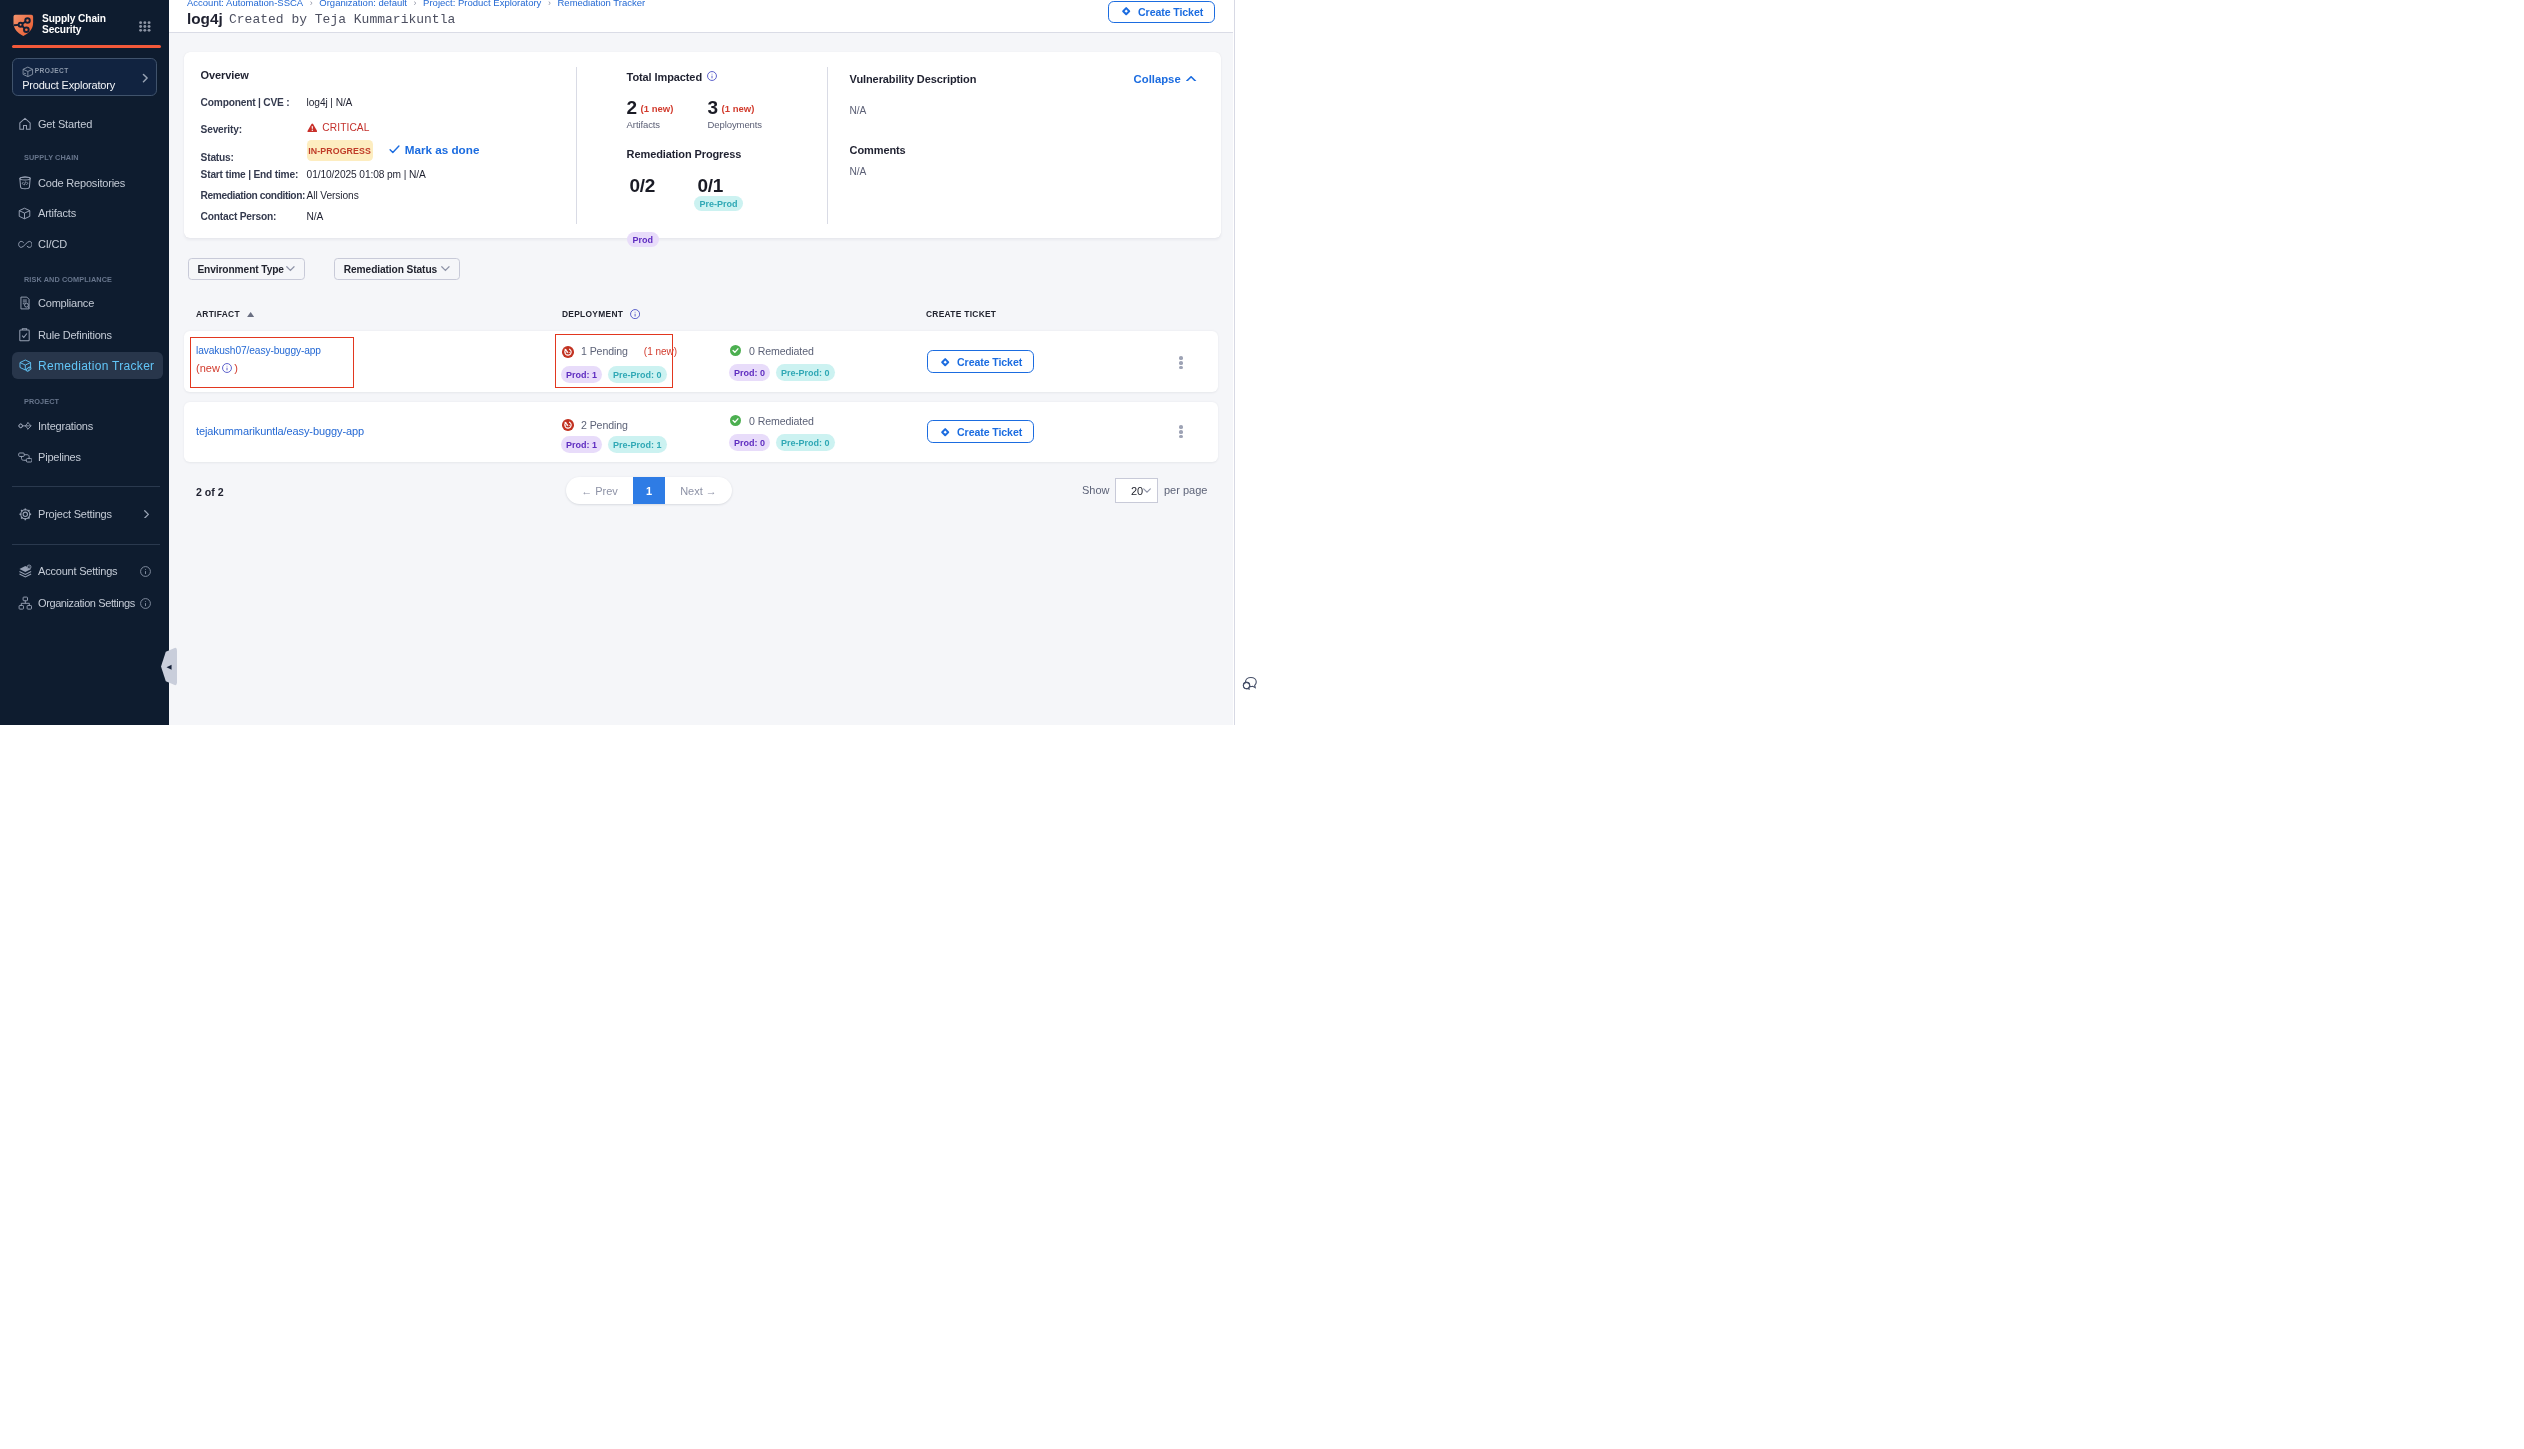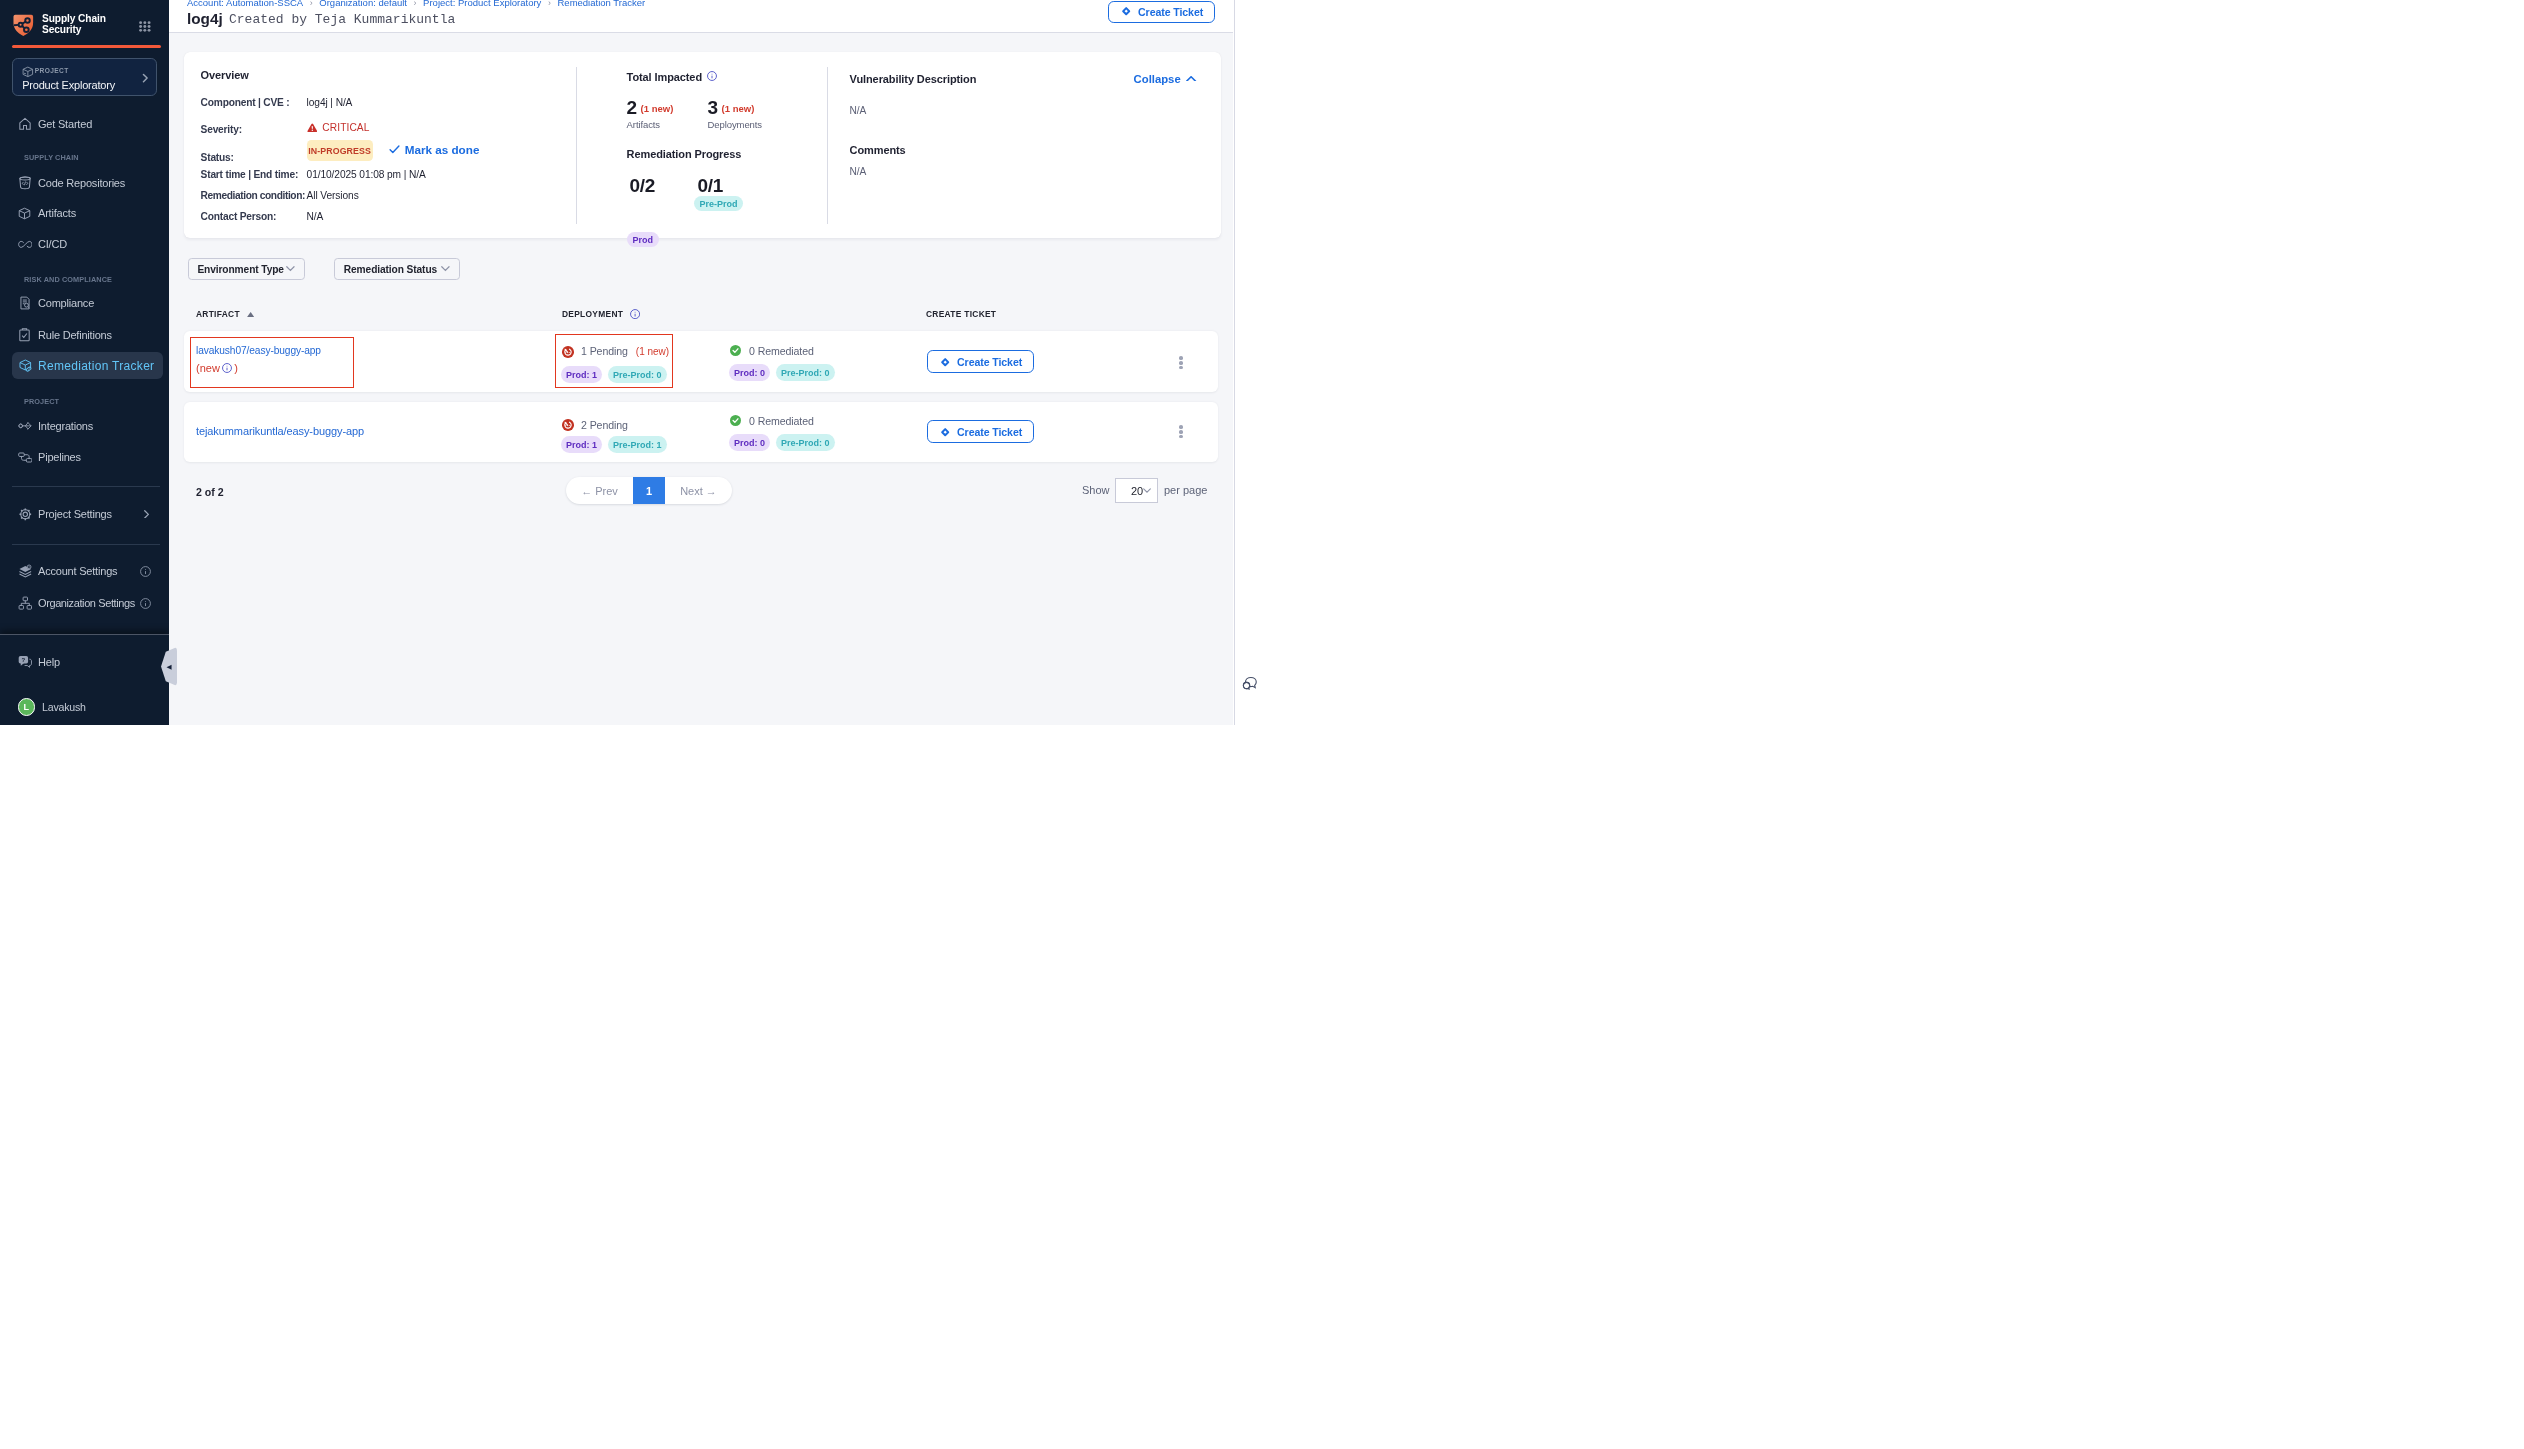--- a/index.html
+++ b/index.html
@@ -262,37 +262,20 @@
           <path d="M10 6.5 V10 M4.5 13 V10 H15.5 V13"></path>
         </svg>
       </span>
     <span class="lb navtxt" style="letter-spacing:-0.4px;">Organization Settings</span>
     <svg style="position:absolute; right:18px;" width="11" height="11" viewBox="0 0 15 15" fill="none" stroke="#8d99ab" stroke-width="1.2">
         <circle cx="7.5" cy="7.5" r="6.7"></circle>
         <path d="M7.5 7 V11 M7.5 4.2 V5.2"></path>
       </svg>
   </div>
 
-  <div id="sidebottom">
-    <div class="navrow" style="top:13px;">
-      <span class="ic">
-          <svg width="15.3" height="14" viewBox="0 0 21 19" fill="none">
-            <rect x="1" y="1" width="13.5" height="10.5" rx="2.5" fill="#97a1b4"></rect>
-            <path d="M4 11 L4 15 L8.7 11Z" fill="#97a1b4"></path>
-            <text x="5" y="9.6" font-size="8.5" fill="#0a1628" font-weight="bold" font-family="Liberation Sans">?</text>
-            <path d="M16.2 5.5 H17 C18.3 5.5 19.4 6.6 19.4 7.9 V12.2 C19.4 13.5 18.3 14.6 17 14.6 H16.6 V17.2 L13.4 14.6 H9.5" stroke="#97a1b4" stroke-width="1.3"></path>
-          </svg>
-        </span>
-      <span class="lb navtxt">Help</span>
-    </div>
-    <div class="navrow" style="top:58px;">
-      <span style="position:absolute; left:17.5px; width:17.5px; height:17.5px; border-radius:50%; background:#5bb75b; border:1.1px solid #fff; color:#fff; font-size:9px; font-weight:bold; display:flex; align-items:center; justify-content:center;">L</span>
-      <span class="lb navtxt" style="left:42px; font-size:10.6px;">Lavakush</span>
-    </div>
-  </div>
 </div>
 <div id="collapse-tab">◀</div>
 
 <div id="rightstrip">
   <svg style="position:absolute; left:7.3px; top:674px;" width="16" height="17.5" viewBox="0 0 23 22" fill="none" stroke="#454f68" stroke-width="1.6">
     <path d="M9 16.5 C5 16.5 2 13.8 2 10 C2 6.2 5.5 3.5 9.8 3.5 C14.1 3.5 17.5 6.2 17.5 10 C17.5 11.9 16.6 13.6 15.2 14.8 L16 18 L12.5 16.1 C11.6 16.4 10.6 16.5 9 16.5 Z" transform="translate(3 0)"></path>
     <circle cx="6.5" cy="15" r="4.5" fill="#fff"></circle>
     <path d="M6.5 19.5 C4 19.5 2 17.5 2 15 C2 12.5 4 10.5 6.5 10.5 C9 10.5 11 12.5 11 15 C11 16.2 10.5 17.3 9.8 18.1 L10.2 20.2 L8 19.2 C7.5 19.4 7 19.5 6.5 19.5 Z"></path>
   </svg>
 </div>
@@ -414,21 +397,21 @@
 
   <div class="redcirc" style="left:393px; top:313px;">
     <svg width="11.7" height="11.7" viewBox="0 0 16 16" fill="none">
           <path d="M5.4 4.8 A4.4 4.4 0 1 0 10.2 4.3" stroke="#fff" stroke-width="1.5" stroke-linecap="round"></path>
           <path d="M7.9 8.7 L4.3 4.5" stroke="#fff" stroke-width="1.6" stroke-linecap="round"></path>
           <circle cx="5.3" cy="9" r="0.75" fill="#fff"></circle>
           <circle cx="10.7" cy="9" r="0.75" fill="#fff"></circle>
           <circle cx="8.1" cy="11.3" r="0.75" fill="#fff"></circle>
         </svg>
   </div>
-  <div style="position:absolute; left:412px; top:312px; display:flex; gap:8px; align-items:baseline;">
+  <div style="position:absolute; left:412px; top:312px; display:flex; gap:16px; align-items:baseline;">
         <span class="pendtxt">1 Pending</span>
         <span style="color:#d23b2d; font-size:10px;">(1 new)</span>
       </div>
   <span class="chip2 prod" style="position:absolute; left:392px; top:333px;">Prod: 1</span>
   <span class="chip2 preprod" style="position:absolute; left:439px; top:333px;">Pre-Prod: 0</span>
   <div class="redbox" style="left:386px; top:301px; width:118px; height:54px;"></div>
 
   <div class="greencirc" style="left:561px; top:312px;">
     <svg width="11" height="11" viewBox="0 0 15 15" fill="none" stroke="#fff" stroke-width="1.8" stroke-linecap="round" stroke-linejoin="round">
           <path d="M4.2 7.6 L6.6 10 L10.8 5.2"></path>

